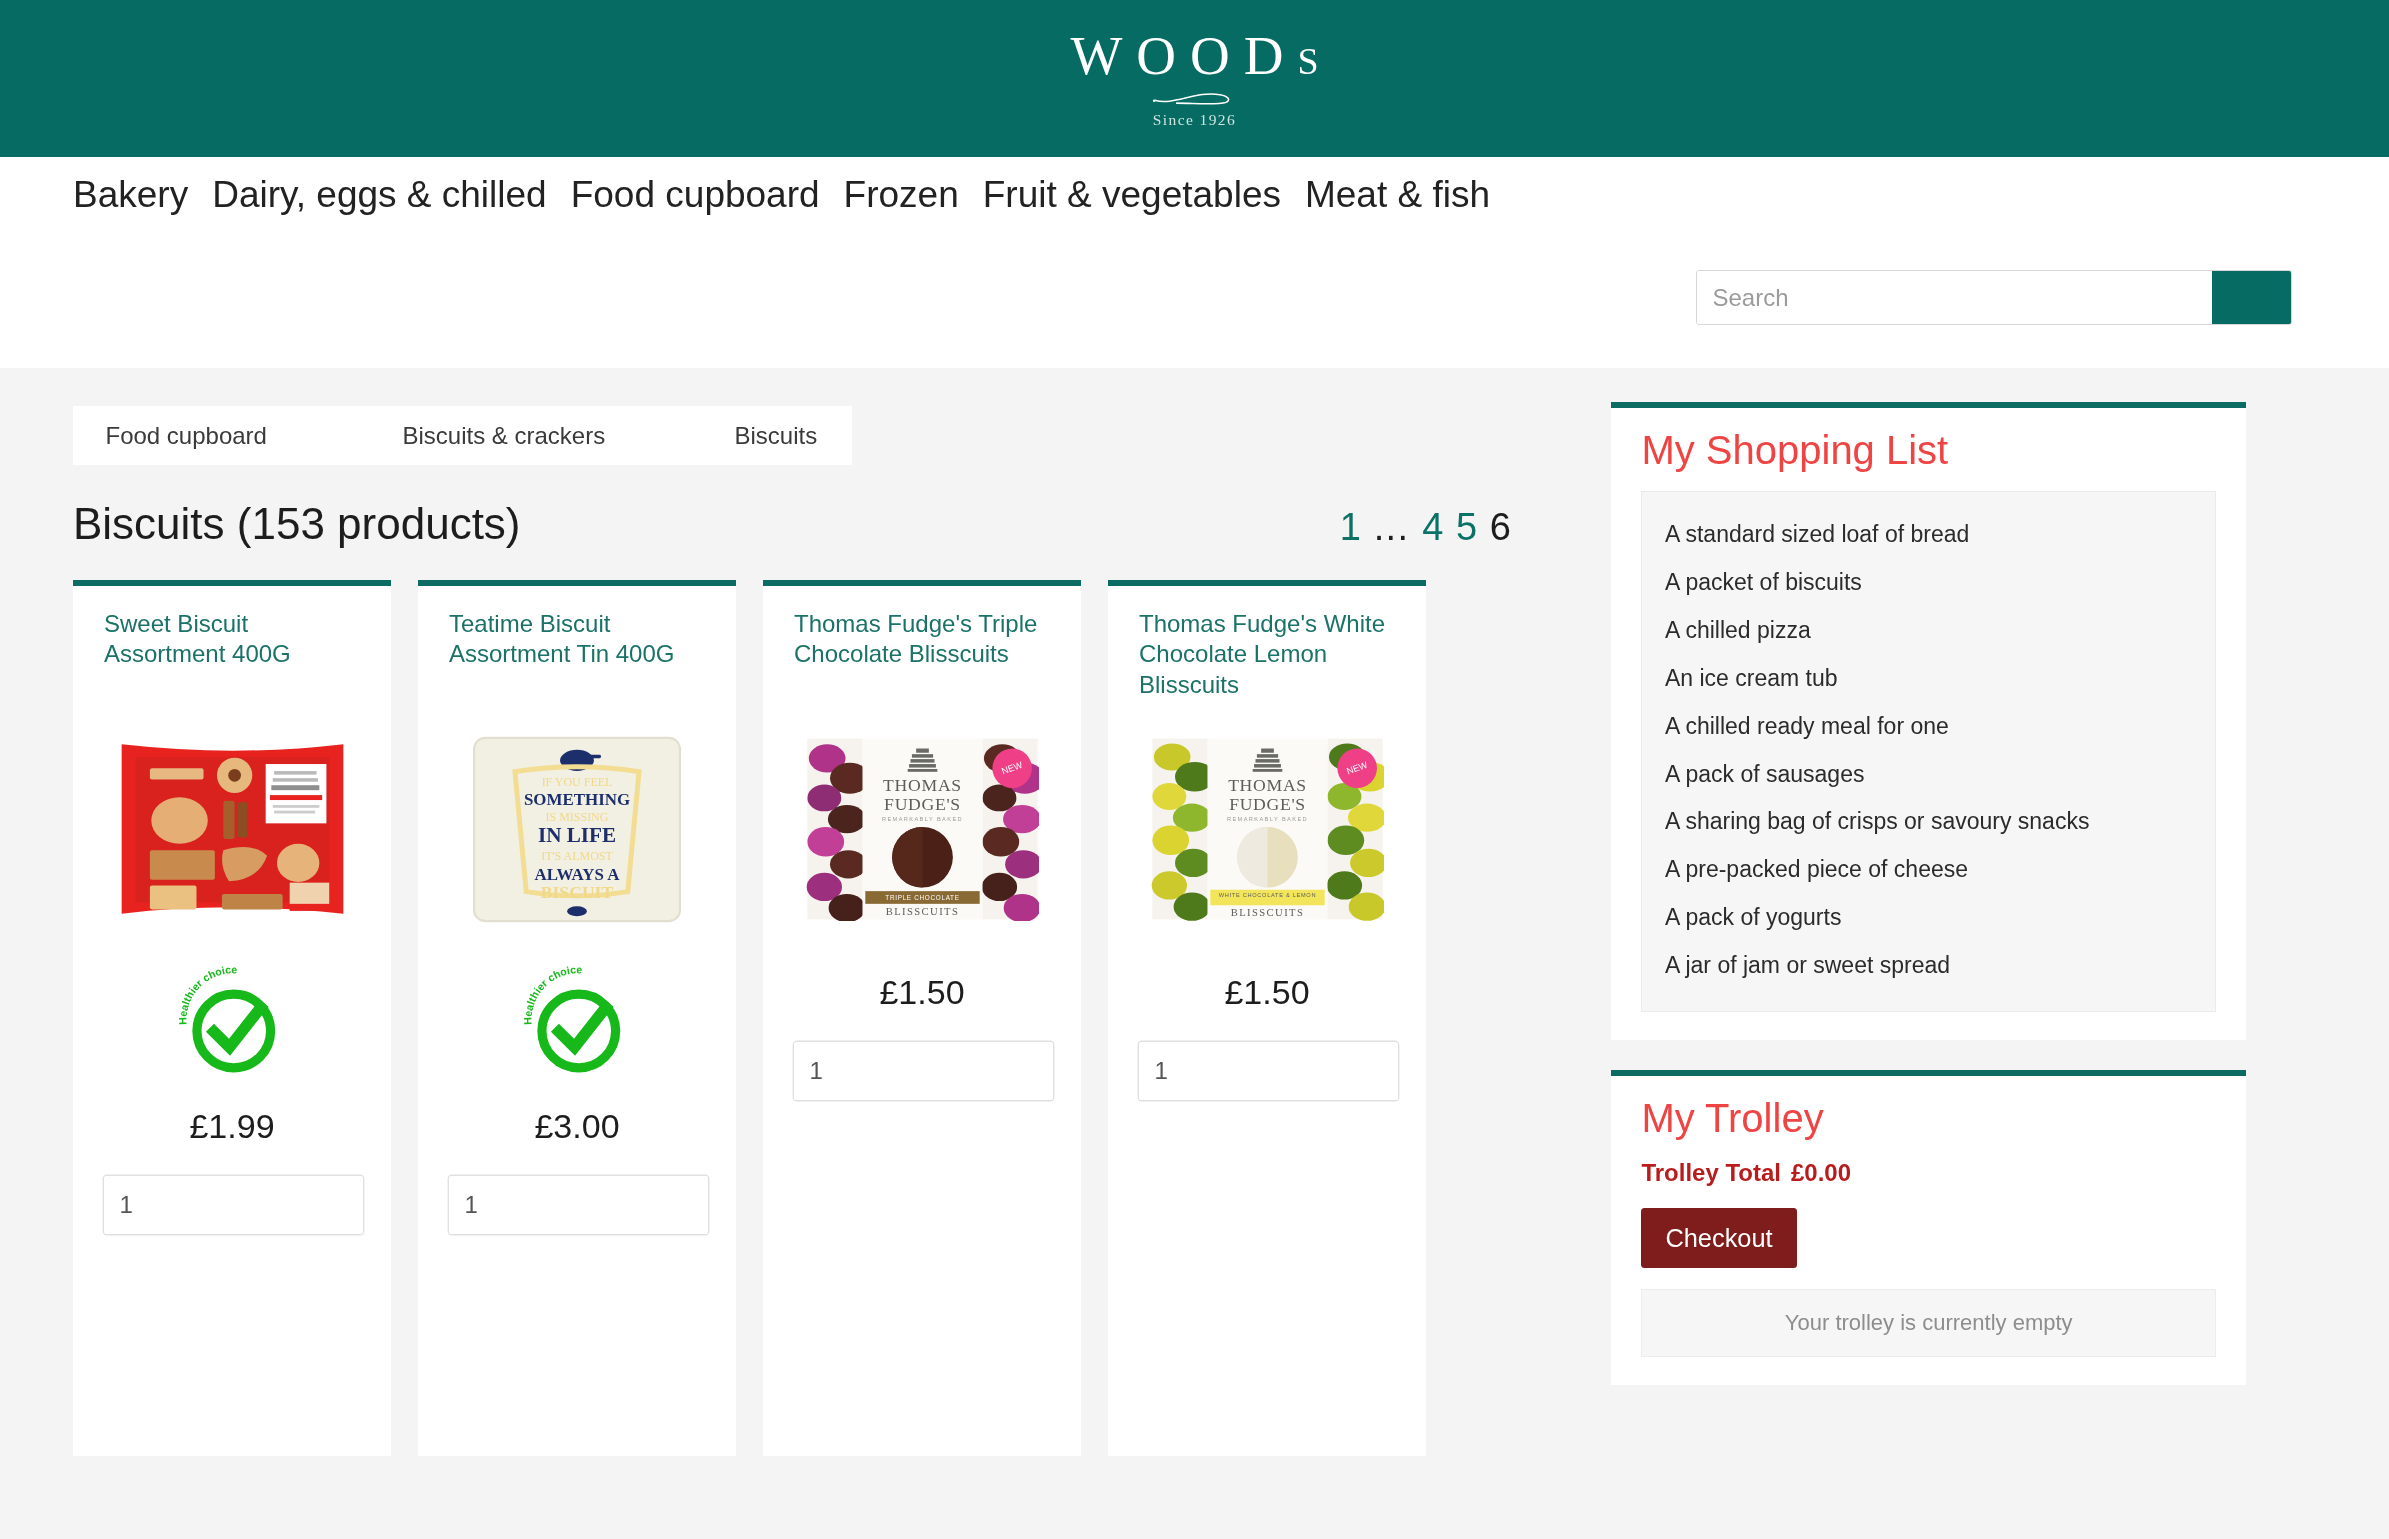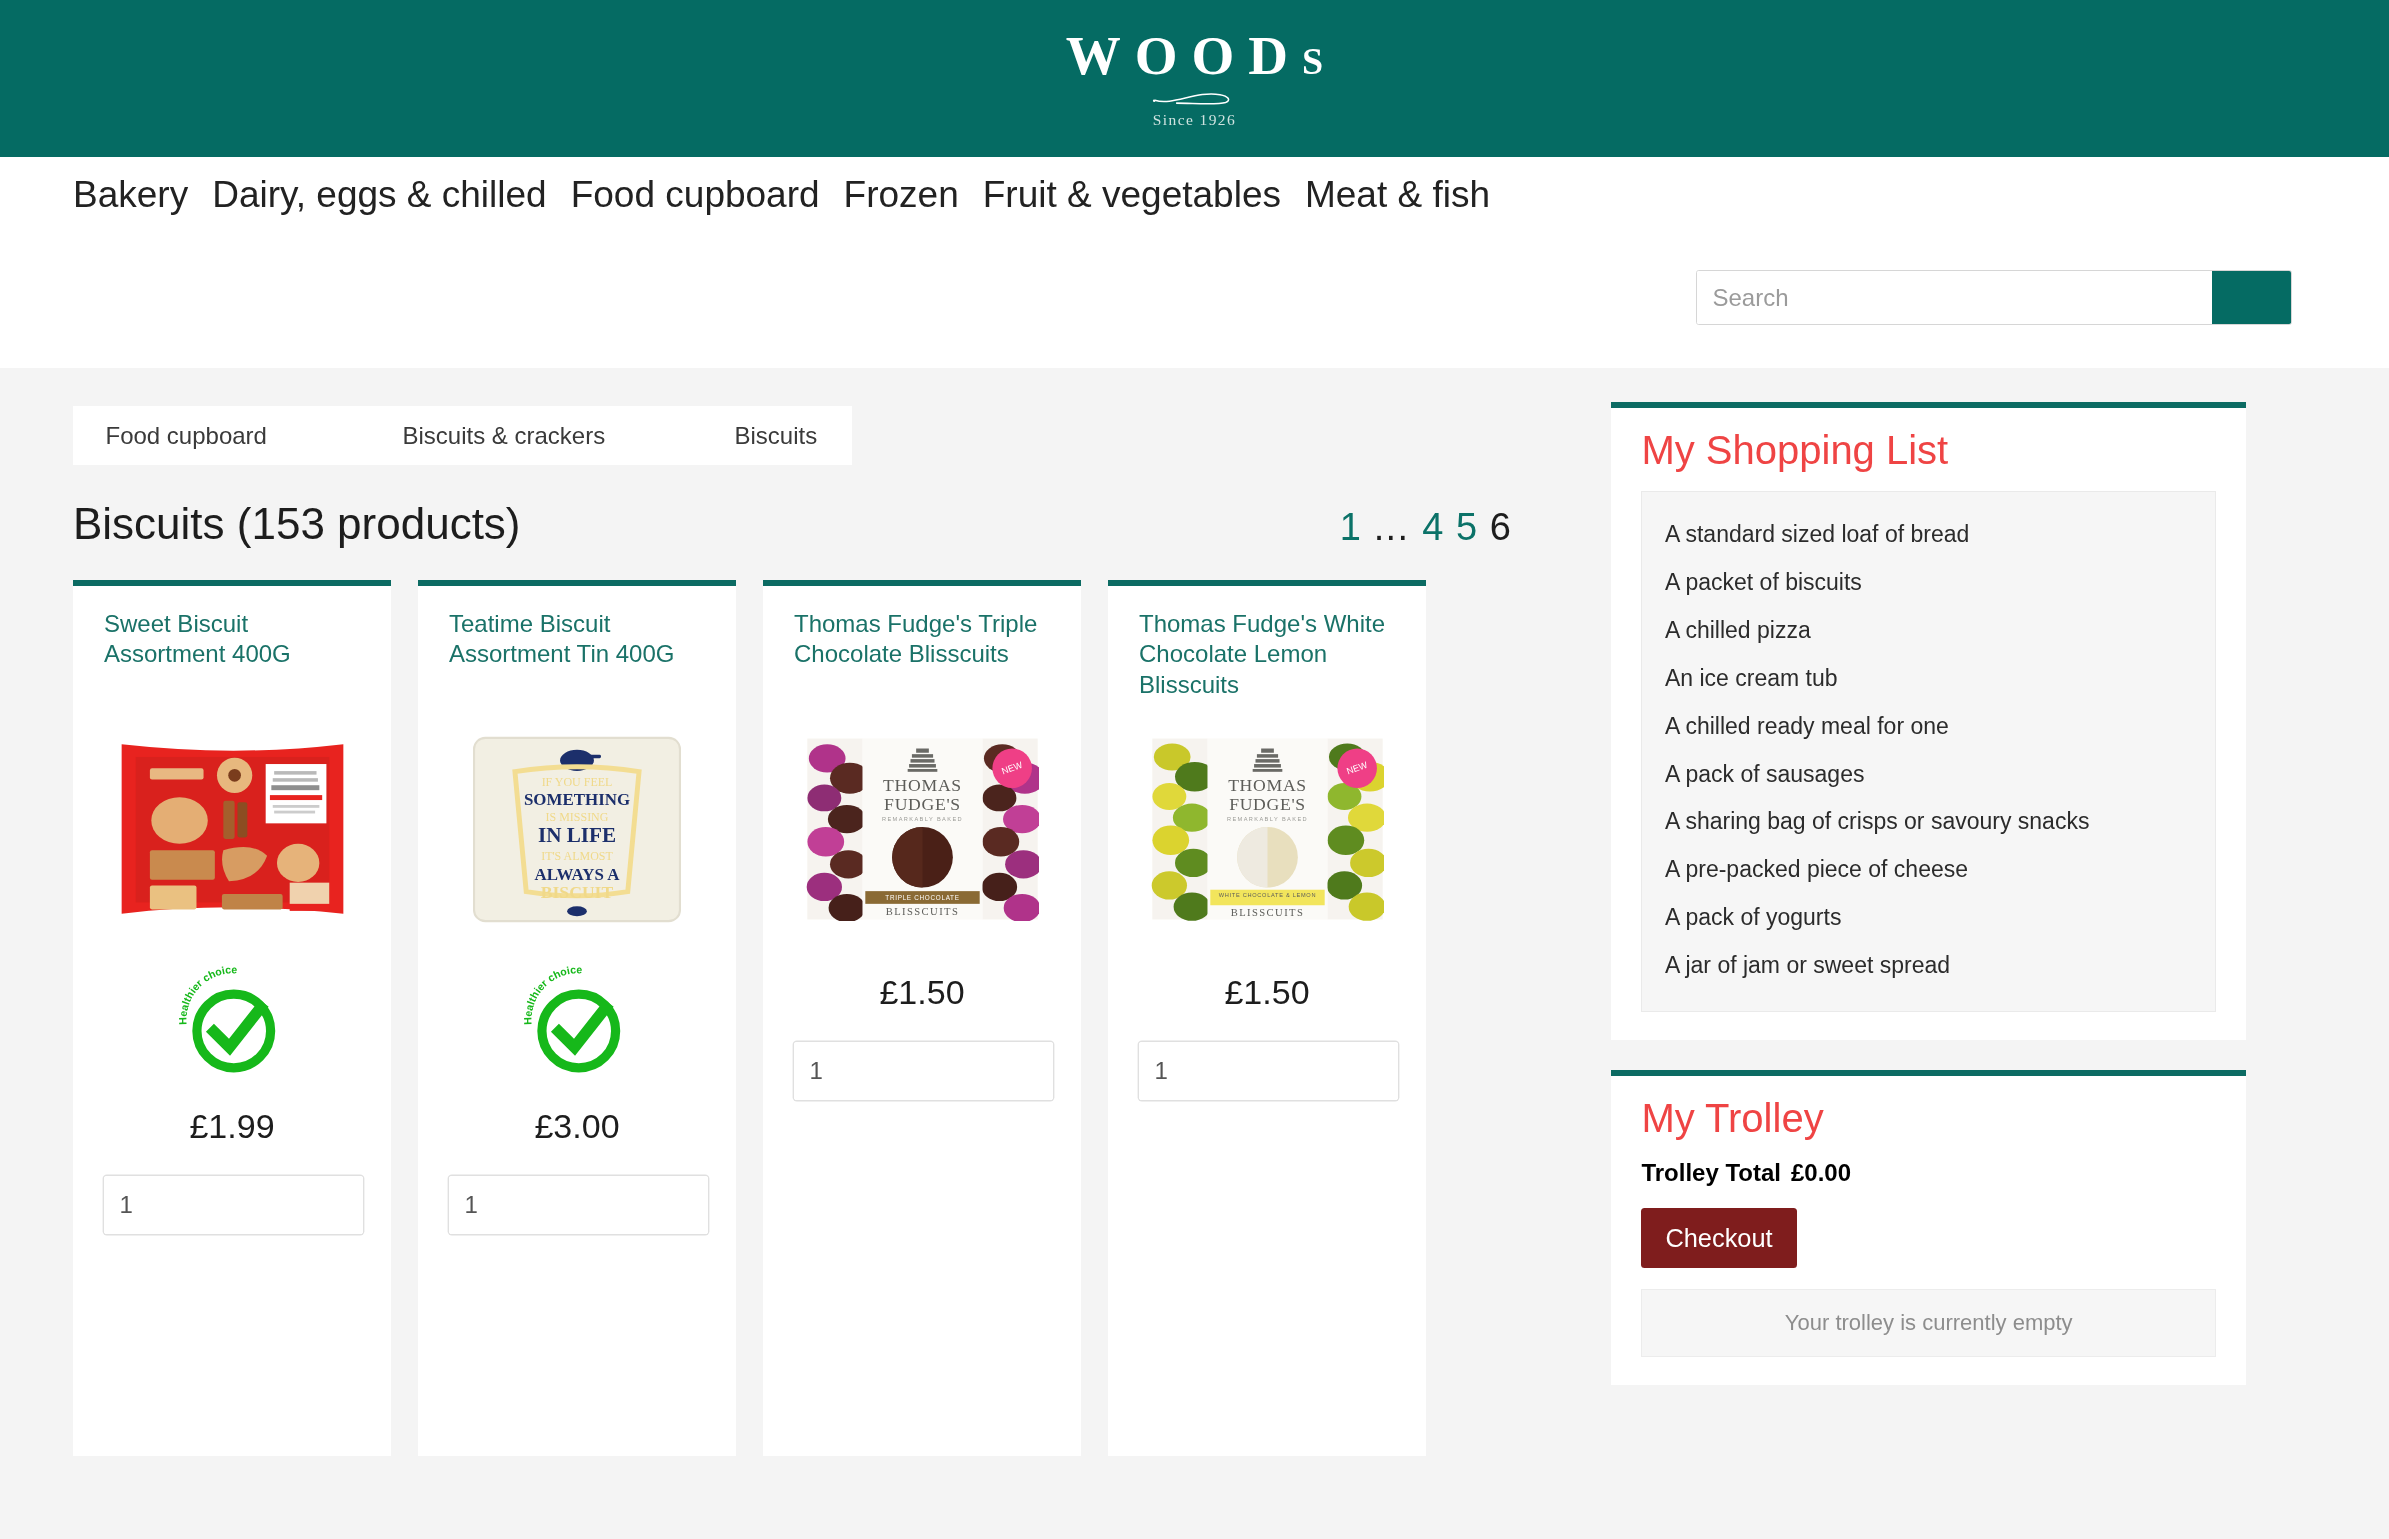--- a/index.html
+++ b/index.html
@@ -22,21 +22,21 @@
     position: relative;
   }
   .logo-block {
     text-align: center;
     color: #ffffff;
   }
   .logo-word {
     font-family: "Liberation Serif", serif;
     font-size: 55px;
     letter-spacing: 14px;
-    font-weight: 700;
+    font-weight: 400;
     line-height: 1;
     padding-left: 14px;
   }
   .logo-word .small-s { font-size: 38px; }
   .logo-swoosh {
     width: 85px;
     height: 18.4px;
     margin: 5.7px auto 1.4px;
   }
   .logo-since {
@@ -237,21 +237,21 @@
   .list-item {
     font-size: 23px;
     color: #2b2b2b;
     padding: 11.3px 0;
     line-height: 1.1;
   }
   .panel-trolley { margin-top: 30px; }
   .trolley-total {
     font-size: 24px;
     font-weight: bold;
-    color: #000000;
+    color: #b91c1c;
     margin-bottom: 21px;
   }
   .trolley-total .amt { margin-left: 10px; }
   .checkout-btn {
     background: #7f1d1d;
     color: #ffffff;
     border: none;
     font-size: 25.4px;
     padding: 15.5px 24px;
     border-radius: 3.5px;

